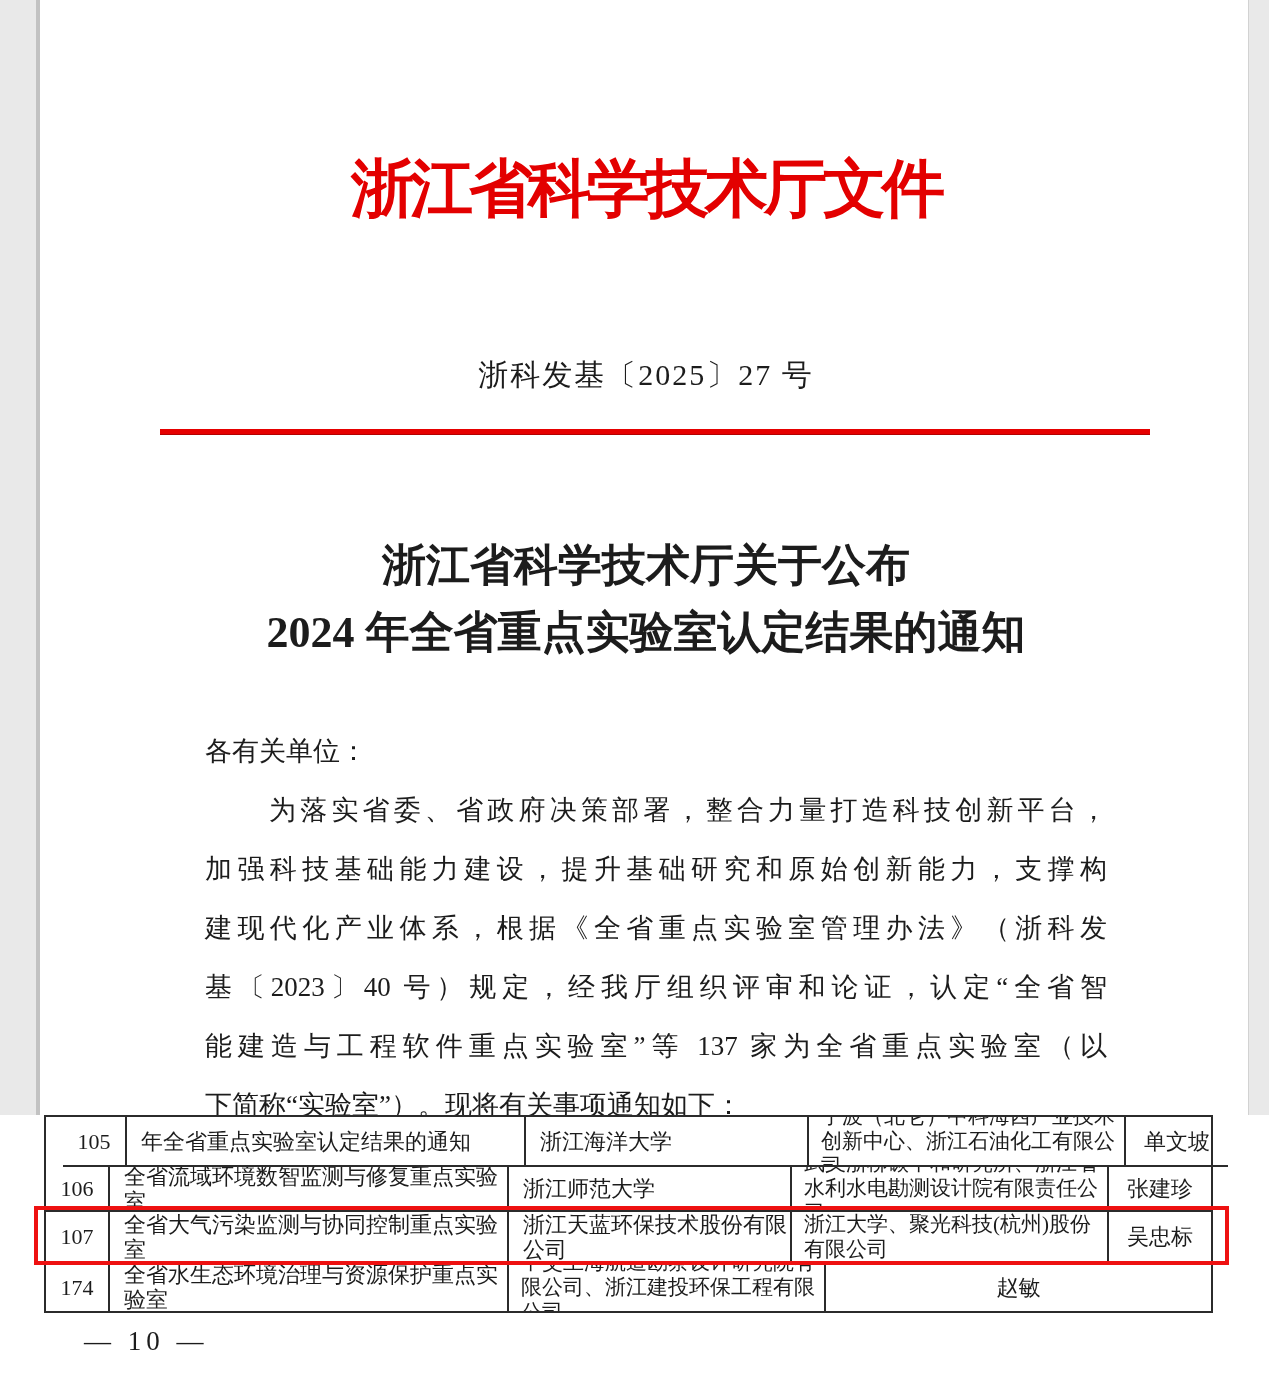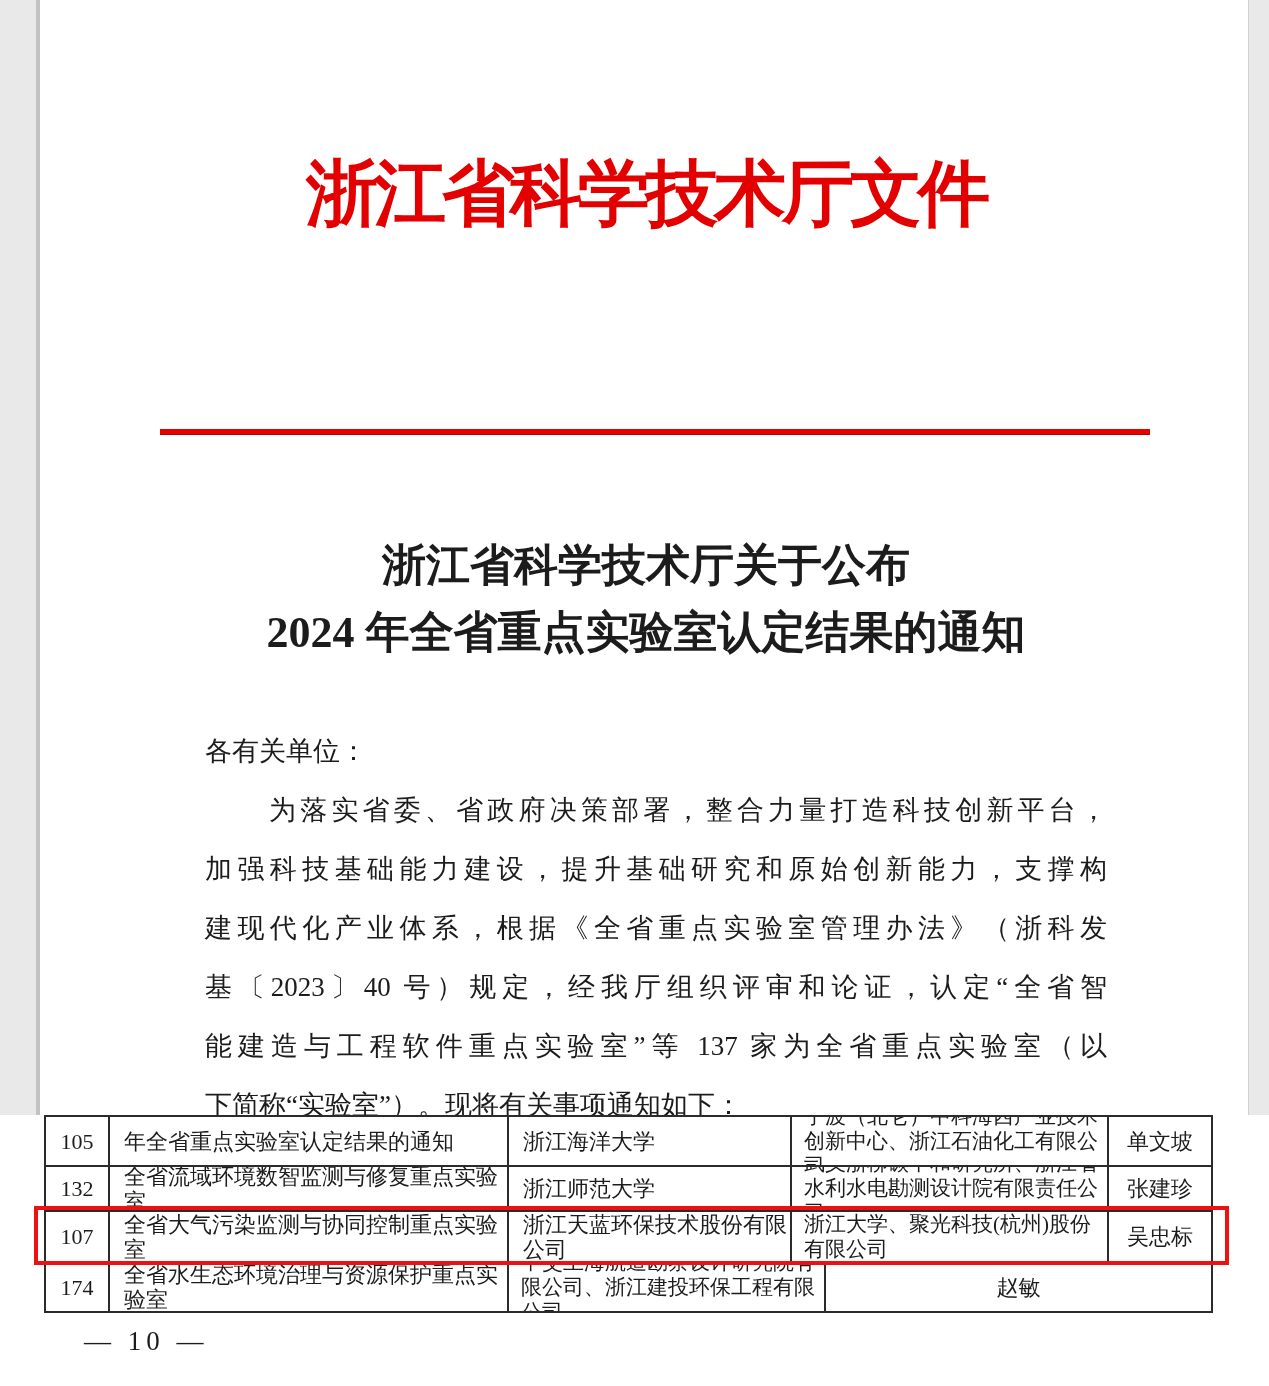--- a/index.html
+++ b/index.html
@@ -19,21 +19,21 @@
   .margin-strip{position:absolute;top:0;height:1115px;background:var(--margin-gray);}
   .margin-left{left:0;width:40px;border-right:4px solid #c2c2c2;}
   .margin-right{right:0;width:22px;border-left:2px solid #d2d2d2;}
 
   
   .page{position:absolute;left:44px;top:0;width:1204px;height:1115px;background:#fff;}
 
   .org-title{
     position:absolute;top:146px;left:0;width:100%;
     text-align:center;color:var(--red);
-    font-size:72px;font-weight:bold;letter-spacing:-4px;white-space:nowrap;
+    font-size:63px;font-weight:bold;letter-spacing:-4px;white-space:nowrap;
   }
   .doc-number{
     position:absolute;top:355px;left:0;width:100%;
     text-align:center;font-size:30px;letter-spacing:2px;white-space:nowrap;
   }
   .red-rule{
     position:absolute;top:429px;left:116px;width:990px;height:6px;
     background:var(--sep-red);border-bottom:1px solid #b30000;
   }
   .notice-title{
@@ -47,21 +47,21 @@
   .body-line{width:100%;white-space:nowrap;}
   .body-line.justify{white-space:normal;text-align:justify;text-align-last:justify;}
   .body-line.indent{padding-left:64px;}
 
   
   .table-wrap{
     position:absolute;left:44px;top:1115px;width:1169px;height:198px;
     border:2px solid var(--table-line);background:#fff;
   }
   .t-row{display:flex;width:100%;border-bottom:2px solid var(--table-line);}
-  .t-row:nth-child(1){height:50px;}
+  .t-row:nth-child(1){height:50px;margin-left:17px;}
   .t-row:nth-child(2){height:45px;}
   .t-row:nth-child(3){height:51px;}
   .t-row:nth-child(4){height:48px;border-bottom:none;}
   .t-cell{
     display:flex;align-items:center;border-right:2px solid var(--table-line);
     font-size:22px;line-height:25px;overflow:hidden;
   }
   .c-num{flex:0 0 64px;justify-content:center;}
   .c-lab{flex:0 0 399px;padding-left:14px;}
   .c-host{flex:0 0 283px;padding-left:14px;}
@@ -80,20 +80,21 @@
 </head>
 <body>
 
 <div class="canvas">
 
   <div class="margin-strip margin-left"></div>
   <div class="margin-strip margin-right"></div>
 
   <div class="page">
     <div class="org-title">浙江省科学技术厅文件</div>
+    <div class="doc-number">浙科发基〔2025〕27 号</div>
     <div class="red-rule"></div>
     <div class="notice-title">
       <div>浙江省科学技术厅关于公布</div>
       <div>2024 年全省重点实验室认定结果的通知</div>
     </div>
     <div class="doc-body" id="body-lines">
         <div class="body-line">各有关单位：</div>
         <div class="body-line indent justify">为落实省委、省政府决策部署，整合力量打造科技创新平台，</div>
         <div class="body-line justify">加强科技基础能力建设，提升基础研究和原始创新能力，支撑构</div>
         <div class="body-line justify">建现代化产业体系，根据《全省重点实验室管理办法》（浙科发</div>
@@ -106,21 +107,21 @@
   <div class="table-wrap" id="table-rows">
   <div class="t-row">
     <div class="t-cell c-num">105</div>
     <div class="t-cell c-lab">年全省重点实验室认定结果的通知</div>
     <div class="t-cell c-host">浙江海洋大学</div>
     <div class="t-cell c-partner">宁波（北仑）中科海西产业技术创新中心、浙江石油化工有限公司</div>
     <div class="t-cell c-director">单文坡</div>
   </div>
 
   <div class="t-row">
-    <div class="t-cell c-num">132</div>
+    <div class="t-cell c-num">106</div>
     <div class="t-cell c-lab">全省流域环境数智监测与修复重点实验室</div>
     <div class="t-cell c-host">浙江师范大学</div>
     <div class="t-cell c-partner">武义浙柳碳中和研究所、浙江省水利水电勘测设计院有限责任公司</div>
     <div class="t-cell c-director">张建珍</div>
   </div>
 
   <div class="t-row highlighted">
     <div class="t-cell c-num">107</div>
     <div class="t-cell c-lab">全省大气污染监测与协同控制重点实验室</div>
     <div class="t-cell c-host">浙江天蓝环保技术股份有限公司</div>

